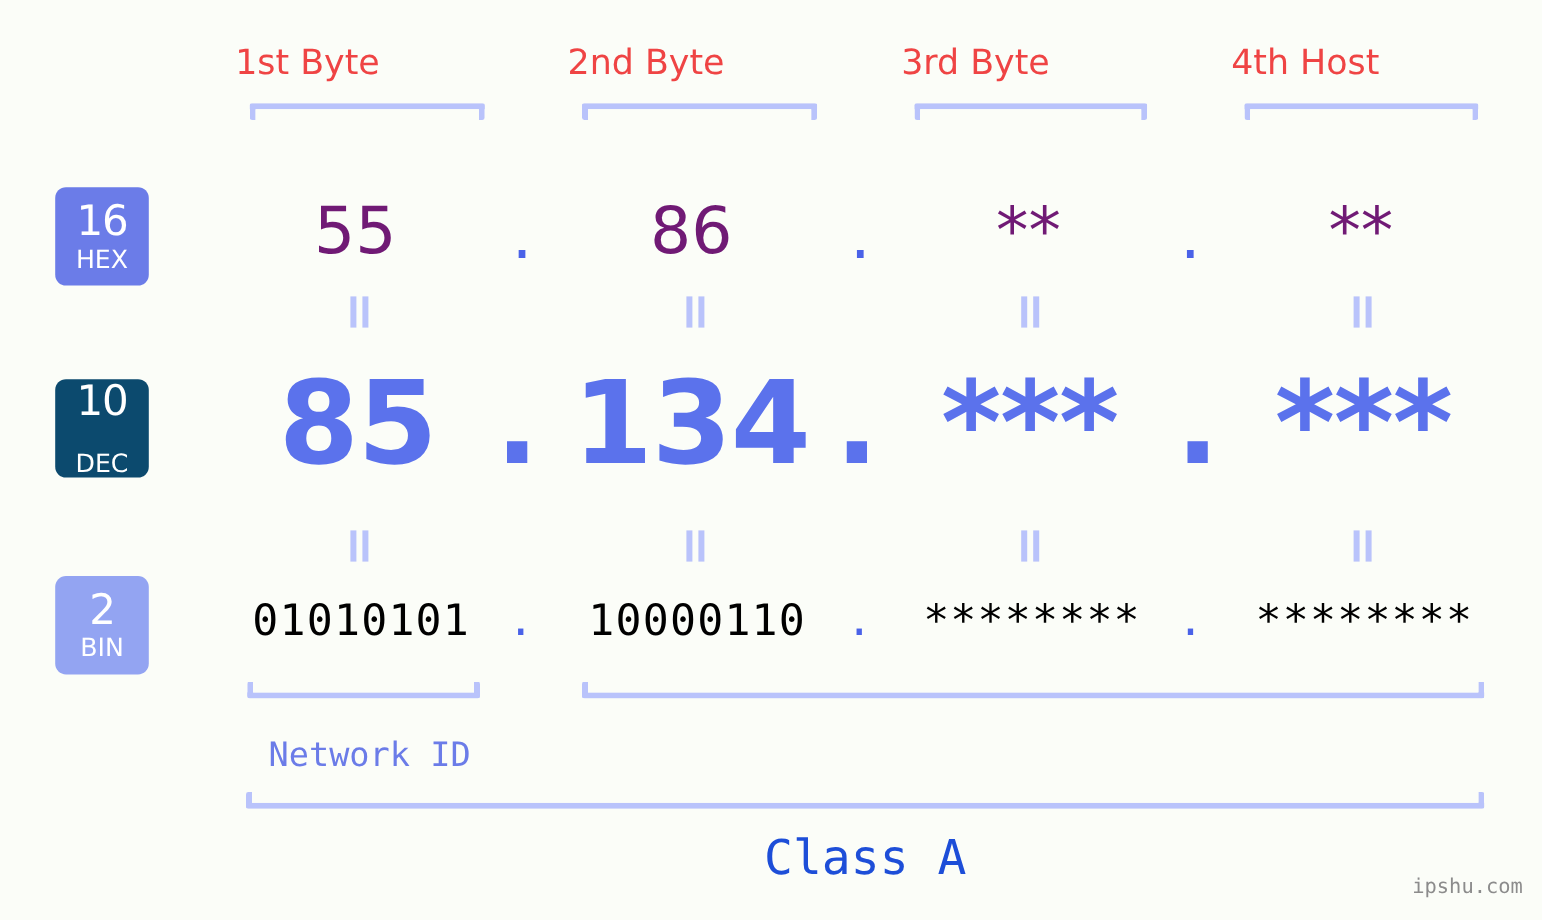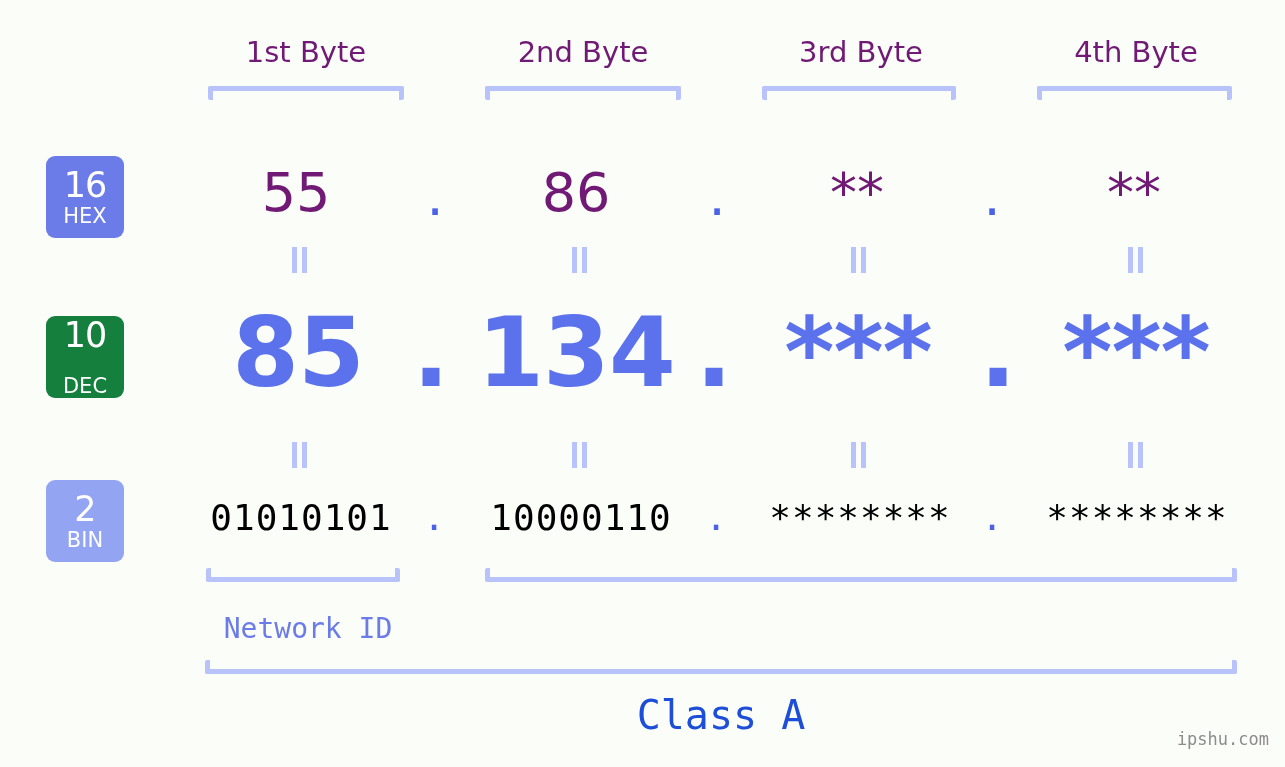--- a/index.html
+++ b/index.html
@@ -21,24 +21,23 @@
     width: 1285px;
     height: 767px;
   }
 
   
   .byte-header {
     position: absolute;
     top: 30px;
     height: 44px;
     line-height: 44px;
-    text-align: center;
     font-family: "DejaVu Sans", sans-serif;
     font-size: 29px;
-    color: #701a75;
+    color: #ef4444;
     letter-spacing: 0px;
     white-space: nowrap;
   }
 
   
   .bracket-down {
     position: absolute;
     border: 5px solid #b9c3fb;
     border-bottom: none;
     border-radius: 2px;
@@ -190,21 +189,21 @@
 </style>
 </head>
 <body>
 
 <div id="stage">
 
   <div>
     <div class="byte-header" style="left:196px; width:220px;">1st Byte</div>
     <div class="byte-header" style="left:473px; width:220px;">2nd Byte</div>
     <div class="byte-header" style="left:751px; width:220px;">3rd Byte</div>
-    <div class="byte-header" style="left:1026px; width:220px;">4th Byte</div>
+    <div class="byte-header" style="left:1026px; width:220px;">4th Host</div>
   </div>
 
   <div>
     <div class="bracket-down" style="left:208px; top:86px; width:196px;"></div>
     <div class="bracket-down" style="left:485px; top:86px; width:196px;"></div>
     <div class="bracket-down" style="left:762px; top:86px; width:194px;"></div>
     <div class="bracket-down" style="left:1037px; top:86px; width:195px;"></div>
   </div>
 
   <div class="badge" style="top:156px; background:#6b7ce8;">
@@ -237,21 +236,21 @@
     <div class="eq" style="left:851px; top:247px;">
         <i class="a"></i>
         <i class="b"></i>
       </div>
     <div class="eq" style="left:1128px; top:247px;">
         <i class="a"></i>
         <i class="b"></i>
       </div>
   </div>
 
-  <div class="badge" style="top:316px; background:#15803d;gap:20px;">
+  <div class="badge" style="top:316px; background:#0c4a6e;gap:20px;">
     <span class="num">10</span>
     <span class="lbl">DEC</span>
   </div>
 
   <div class="row" style="top:305px;">
     <div class="cell dec-val" style="left:190px; top:0px; width:216px;">85</div>
     <div class="cell dec-dot" style="left:396px; top:0px; width:70px;">.</div>
 
     <div class="cell dec-val" style="left:468px; top:0px; width:216px;">134</div>
     <div class="cell dec-dot" style="left:679px; top:0px; width:70px;">.</div>

